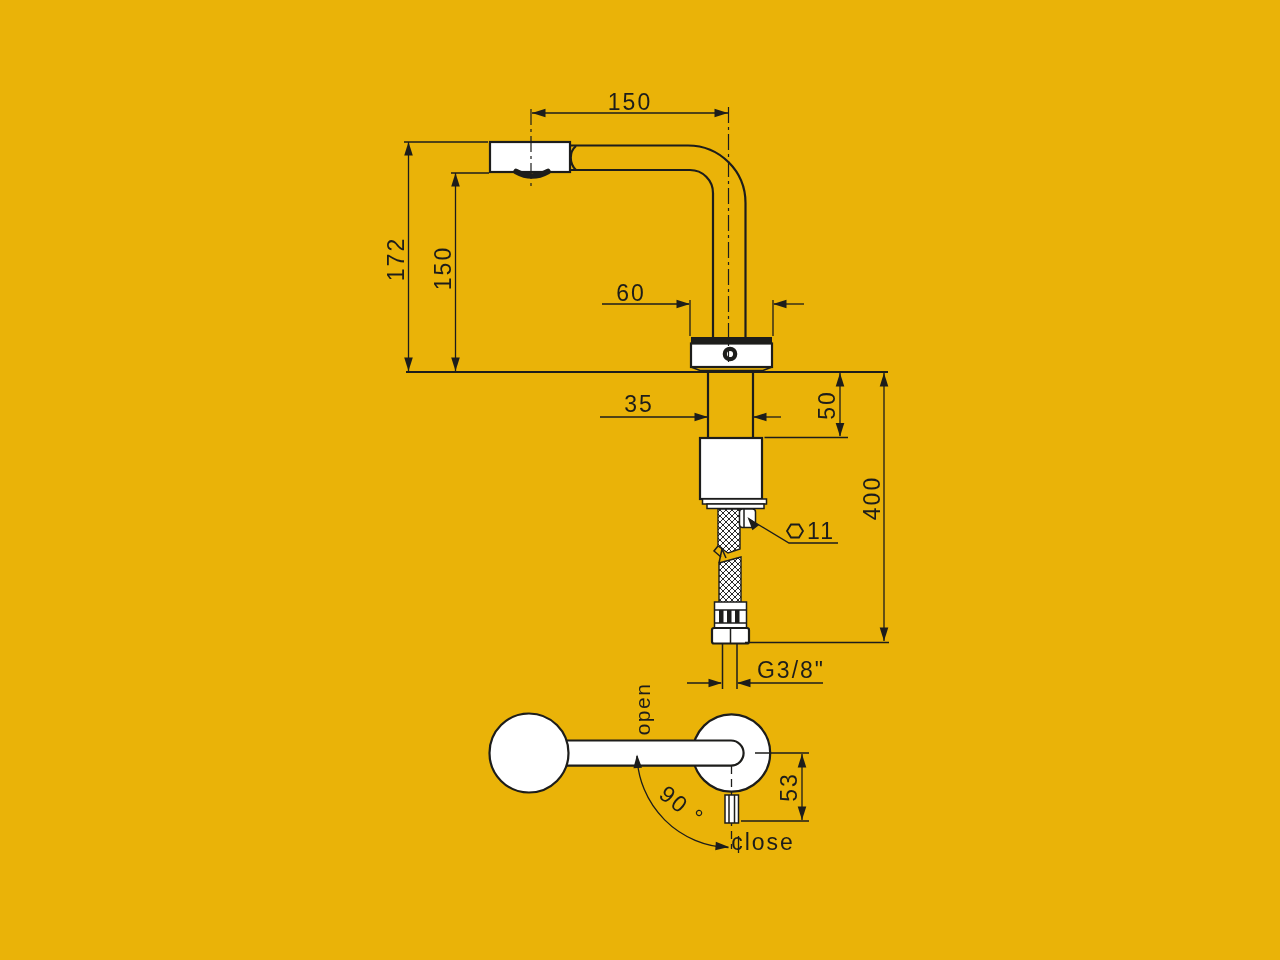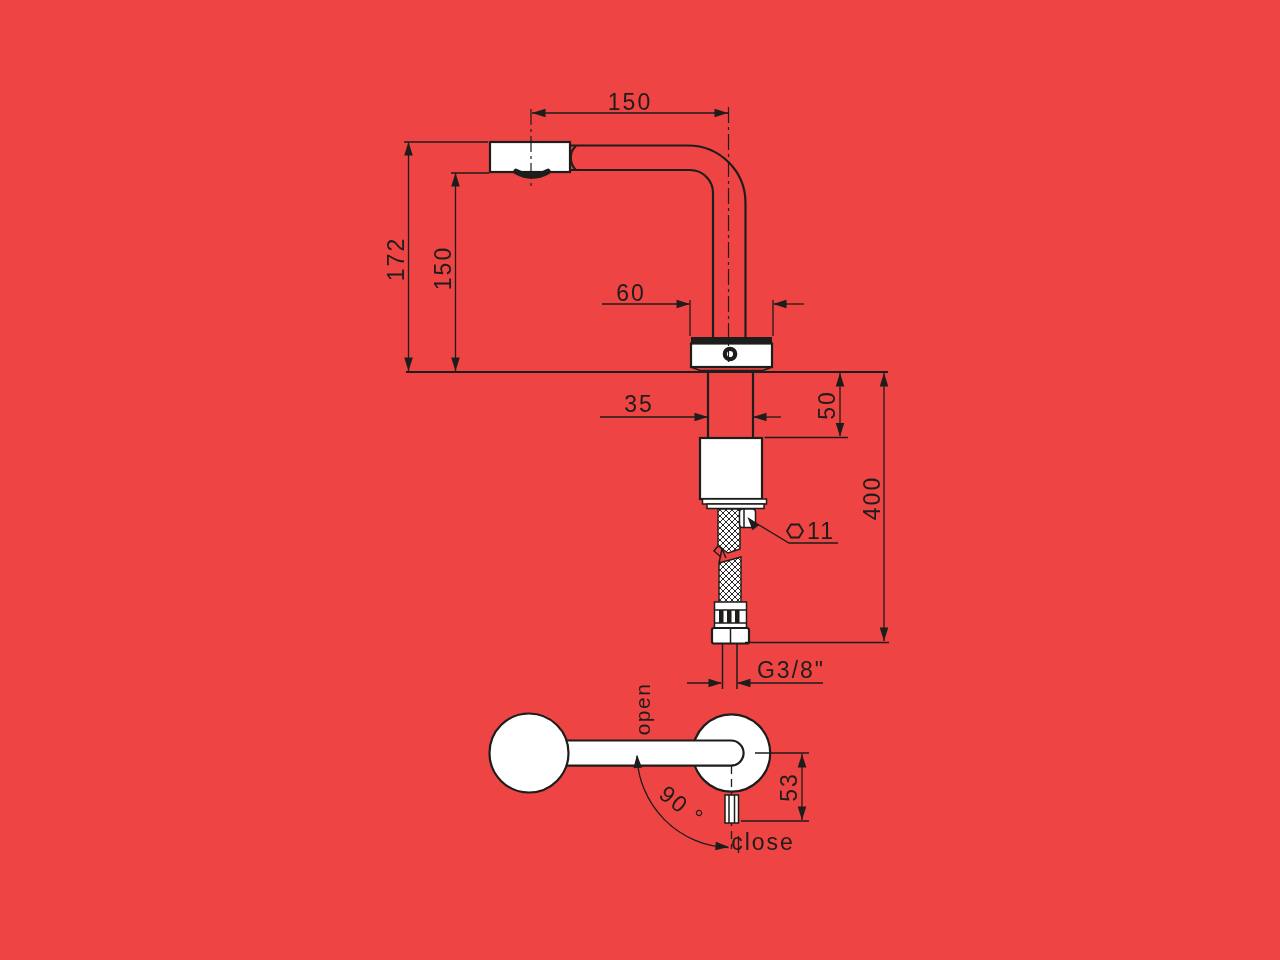--- a/index.html
+++ b/index.html
@@ -1,16 +1,16 @@
 <!DOCTYPE html>
 <html><head>
 <meta charset="utf-8">
 <style>
   html,body{margin:0;padding:0;background:#ffffff;}
-  .page{position:relative;width:1280px;height:960px;background:#ef4444;overflow:hidden;}
+  .page{position:relative;width:1280px;height:960px;background:#eab308;overflow:hidden;}
   svg{display:block;}
   .ln{stroke:#1d1d1b;stroke-width:2.2;fill:none;}
   .thin{stroke:#1d1d1b;stroke-width:1.5;fill:none;}
   .fillw{fill:#ffffff;}
   .dim{stroke:#1d1d1b;stroke-width:1.3;fill:none;}
   .cl{stroke:#1d1d1b;stroke-width:1.2;fill:none;stroke-dasharray:16 4 3 4;}
   .dashed{stroke:#1d1d1b;stroke-width:1.3;fill:none;stroke-dasharray:8 5;}
   .arr{fill:#1d1d1b;stroke:none;}
   .dark{fill:#1d1d1b;stroke:none;}
   text{font-family:"Liberation Sans","DejaVu Sans",sans-serif;font-size:23px;

